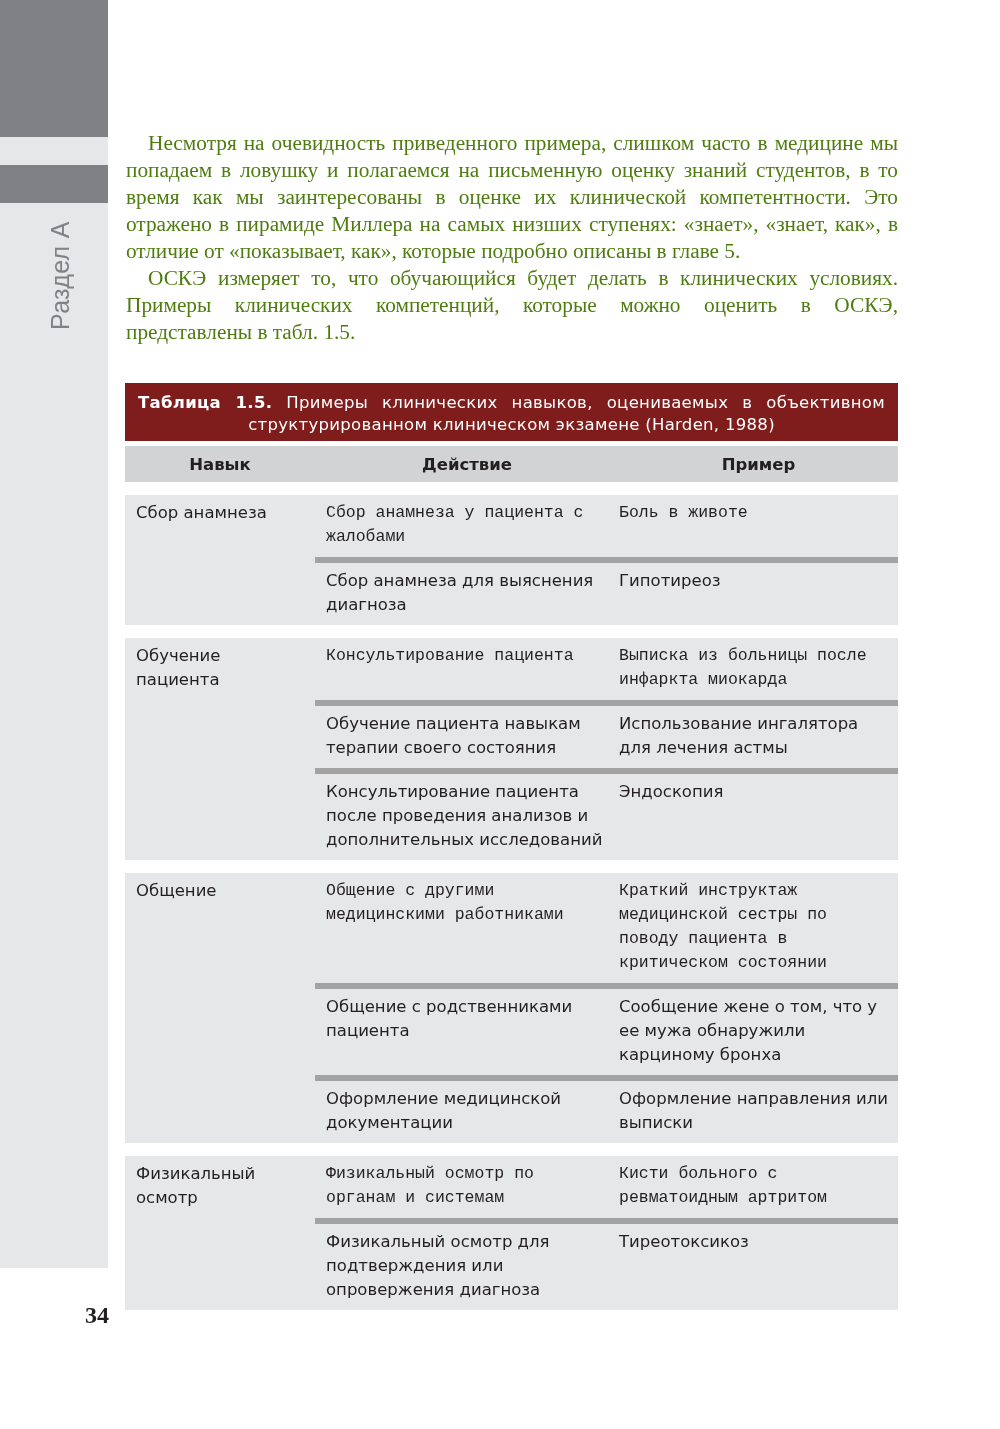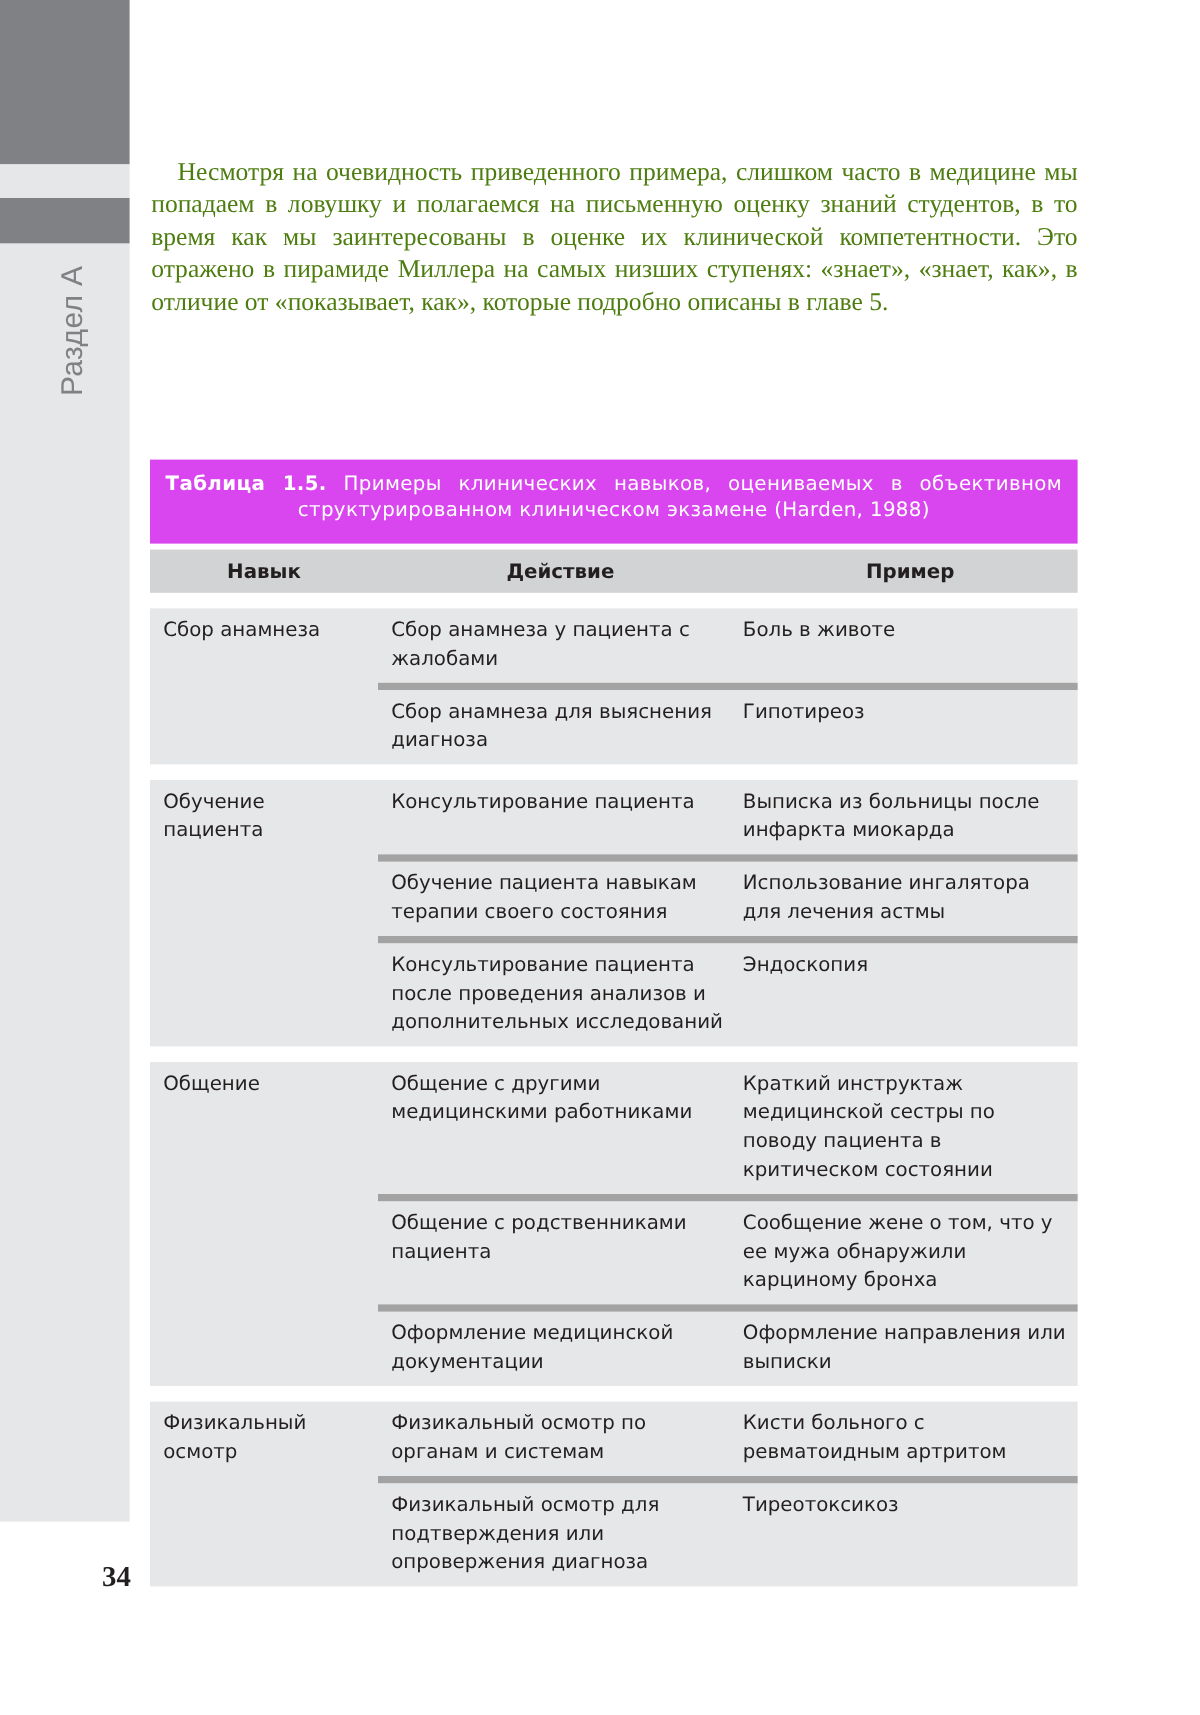--- a/index.html
+++ b/index.html
@@ -24,58 +24,59 @@
     font-size: 21.3px; line-height: 27px; text-align: justify;
     color: #4d7c0f;
   }
   .body-text p { text-indent: 22px; }
 
   .table {
     position: absolute; left: 125px; top: 383px; width: 773px;
     font-family: "DejaVu Sans", sans-serif;
   }
   .caption {
-    background: #d946ef; color: #ffffff; height: 70px;
+    background: #7f1d1d; color: #ffffff; height: 58px;
     padding: 9px 13px 0 13px; font-size: 16.5px; line-height: 22px;
     text-align: justify; text-align-last: center; letter-spacing: 0.3px;
   }
   .caption .cap-label { font-weight: bold; }
   .thead {
     display: flex; margin-top: 5px; height: 36px; background: #d1d3d4;
     font-weight: bold; font-size: 16.5px; color: #231f20; align-items: center;
   }
   .c1 { width: 190px; }
   .c2 { width: 304px; }
   .c3 { width: 279px; }
   .thead div { text-align: center; }
 
   .group { display: flex; background: #e6e7e8; margin-top: 13px; font-size: 16.5px; line-height: 24px; color: #231f20; }
   .group .skill { width: 190px; padding: 6px 10px 8px 11px; }
   .group .rows { width: 583px; }
   .row { display: flex; border-top: 6px solid #a3a3a3; }
-  .row:first-child { border-top: none; }
+  .row:first-child { border-top: none; font-family: Liberation Mono, monospace; }
   .row .action { width: 304px; padding: 6px 10px 8px 11px; }
   .row .example { width: 279px; padding: 6px 8px 8px 0; }
 
   .page-number {
     position: absolute; left: 85px; top: 1302px;
     font-family: "Liberation Serif", serif; font-weight: bold; font-size: 24px; color: #231f20;
   }
 </style>
 </head>
 <body>
 
 <div class="strip strip-dark-top"></div>
 <div class="strip strip-light-gap"></div>
 <div class="strip strip-dark-band"></div>
 <div class="strip strip-light-body"></div>
 <div class="section-label">Раздел А</div>
 
 <div class="body-text">
   <p>Несмотря на очевидность приведенного примера, слишком часто в медицине мы попадаем в ловушку и полагаемся на письменную оценку знаний студентов, в то время как мы заинтересованы в оценке их клинической компетентности. Это отражено в пирамиде Миллера на самых низших ступенях: «знает», «знает, как», в отличие от «показывает, как», которые подробно описаны в главе 5.</p>
+  <p>ОСКЭ измеряет то, что обучающийся будет делать в клинических условиях. Примеры клинических компетенций, которые можно оценить в ОСКЭ, представлены в табл. 1.5.</p>
 </div>
 
 <div class="table">
   <div class="caption">
     <span class="cap-label">Таблица 1.5.</span>
     <span>Примеры клинических навыков, оцениваемых в объективном структурированном клиническом экзамене (Harden, 1988)</span>
   </div>
   <div class="thead">
     <div class="c1">Навык</div>
     <div class="c2">Действие</div>

